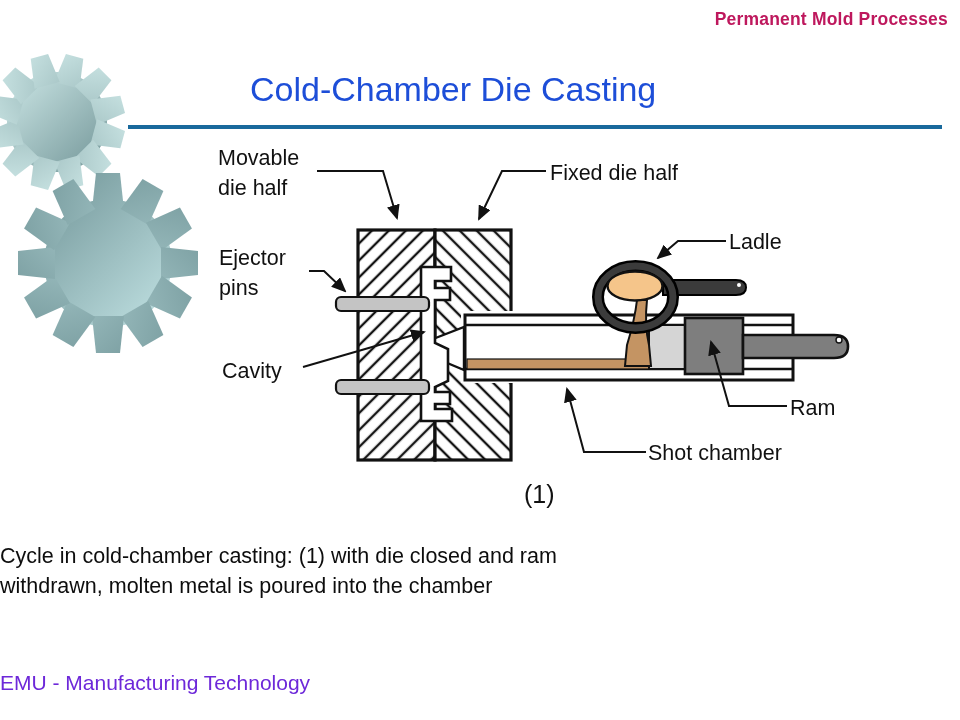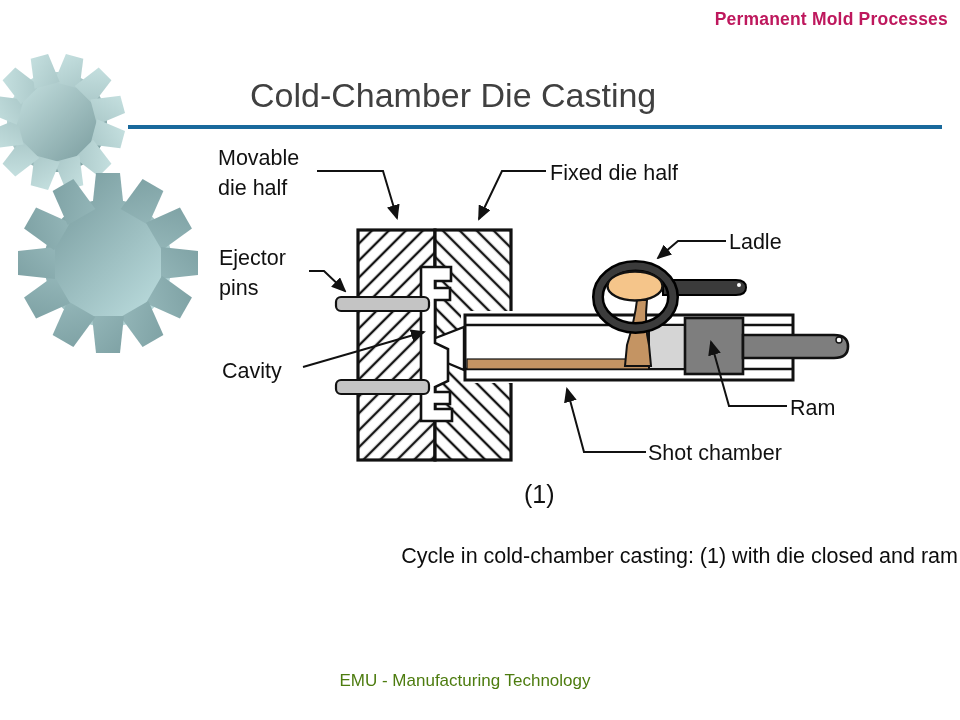--- a/index.html
+++ b/index.html
@@ -5,33 +5,33 @@
   html,body{margin:0;padding:0;background:#666;}
   .slide{
     position:relative;width:960px;height:720px;background:#ffffff;
     overflow:hidden;font-family:"Liberation Sans",sans-serif;
   }
   .hdr{
     position:absolute;top:9px;right:12px;font-size:17.5px;font-weight:bold;
     color:#be185d;letter-spacing:0.2px;
   }
   .title{
-    position:absolute;left:250px;top:76px;font-size:34px;color:#404040;
+    position:absolute;left:250px;top:70px;font-size:34px;color:#1d4ed8;
     white-space:nowrap;
   }
   .title-rule{
     position:absolute;left:128px;top:125px;width:814px;height:4px;background:#19699c;
   }
   .caption{
-    position:absolute;left:0;top:541px;width:958px;text-align:right;
+    position:absolute;left:0;top:541px;width:958px;text-align:left;
     font-size:21.5px;line-height:30px;color:#0d0d0d;
   }
   .footer{
-    position:absolute;left:0;top:671px;width:930px;text-align:center;
-    font-size:17px;color:#4d7c0f;
+    position:absolute;left:0;top:671px;width:930px;
+    font-size:21px;color:#6d28d9;
   }
   svg text{font-family:"Liberation Sans",sans-serif;fill:#111;}
   .lbl{font-size:21.5px;}
   .fig{font-size:25px;}
 </style>
 </head>
 <body>
 
 <div class="slide">
 
@@ -159,16 +159,17 @@
     <text class="fig" x="524" y="503">(1)</text>
   </svg>
 
   <div class="hdr">Permanent Mold Processes</div>
 
   <div class="title">Cold-Chamber Die Casting</div>
   <div class="title-rule"></div>
 
   <div class="caption">
     <div>Cycle in cold-chamber casting: (1) with die closed and ram</div>
+    <div>withdrawn, molten metal is poured into the chamber</div>
   </div>
 
   <div class="footer">EMU - Manufacturing Technology</div>
 </div>
 
 </body></html>

